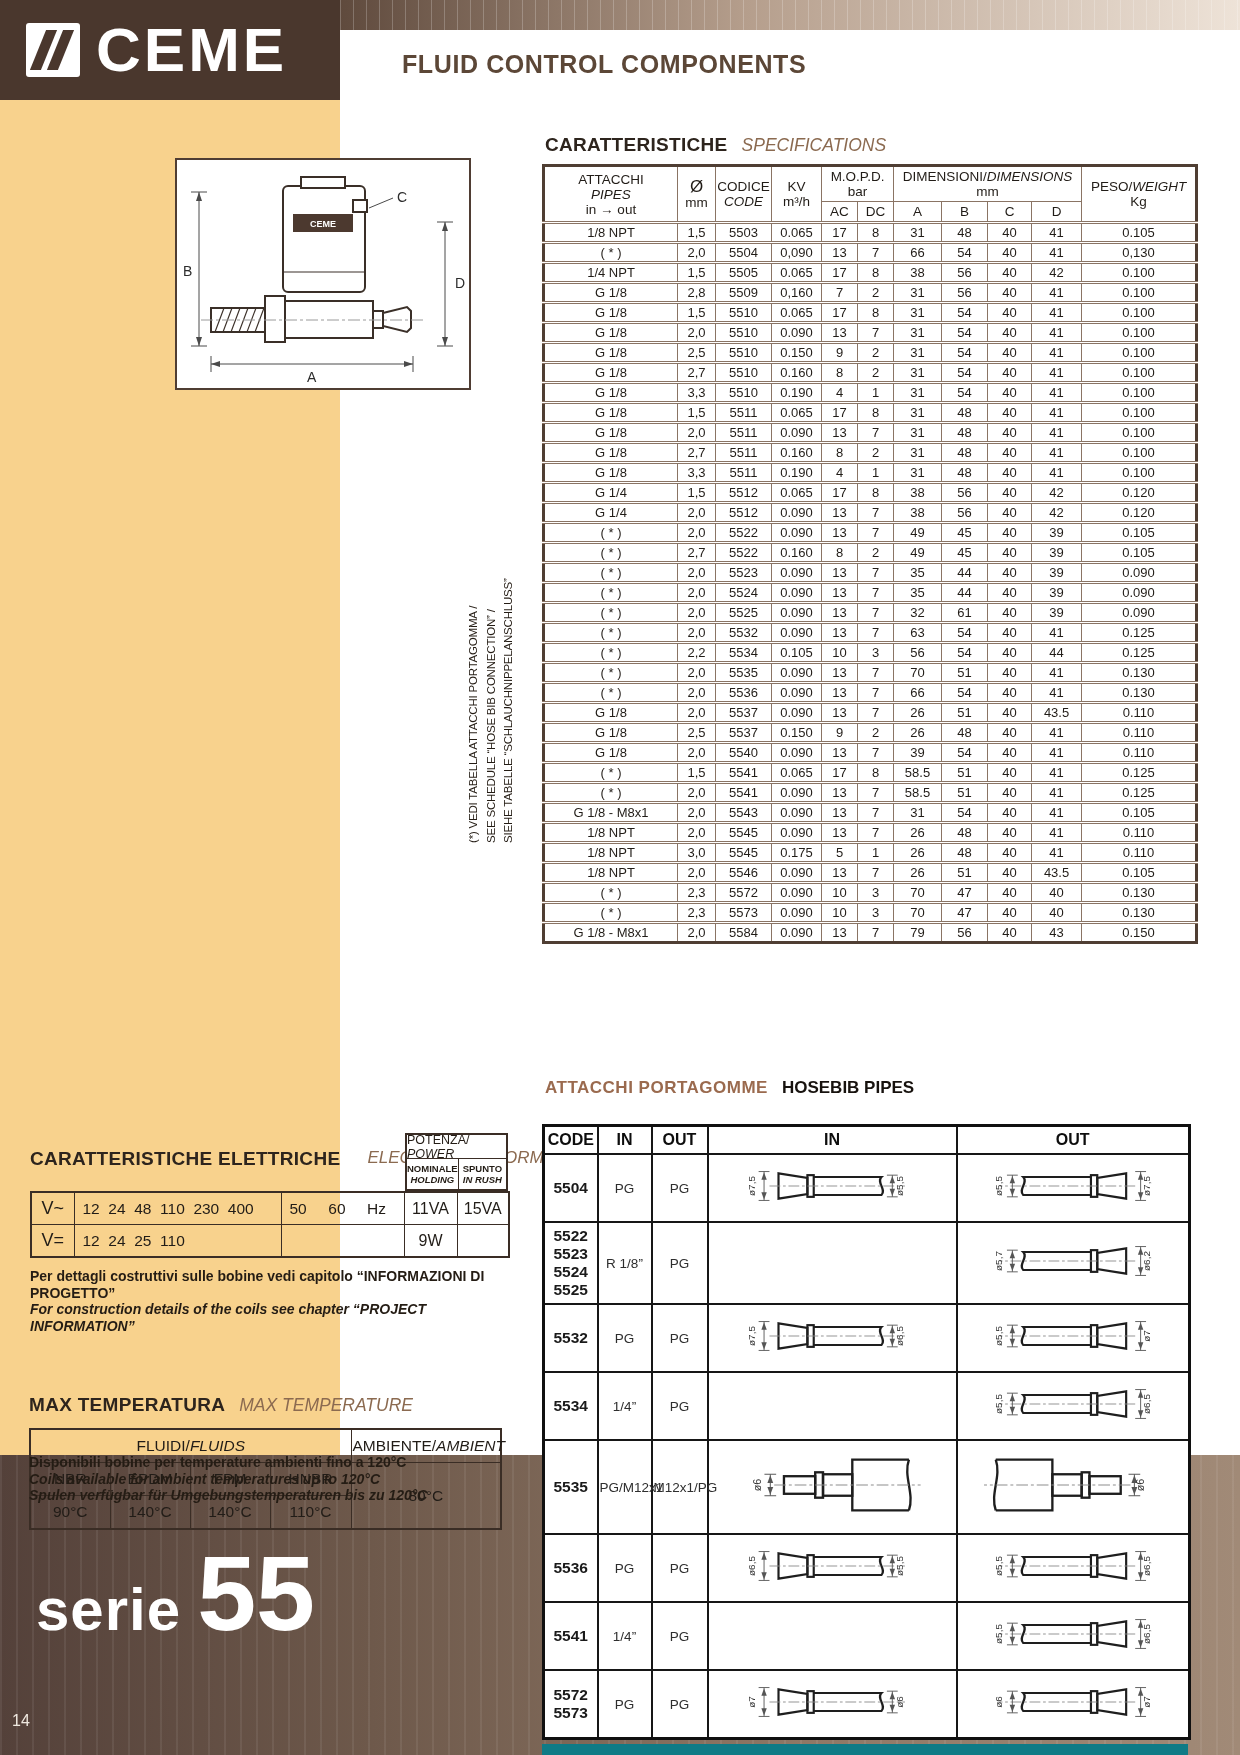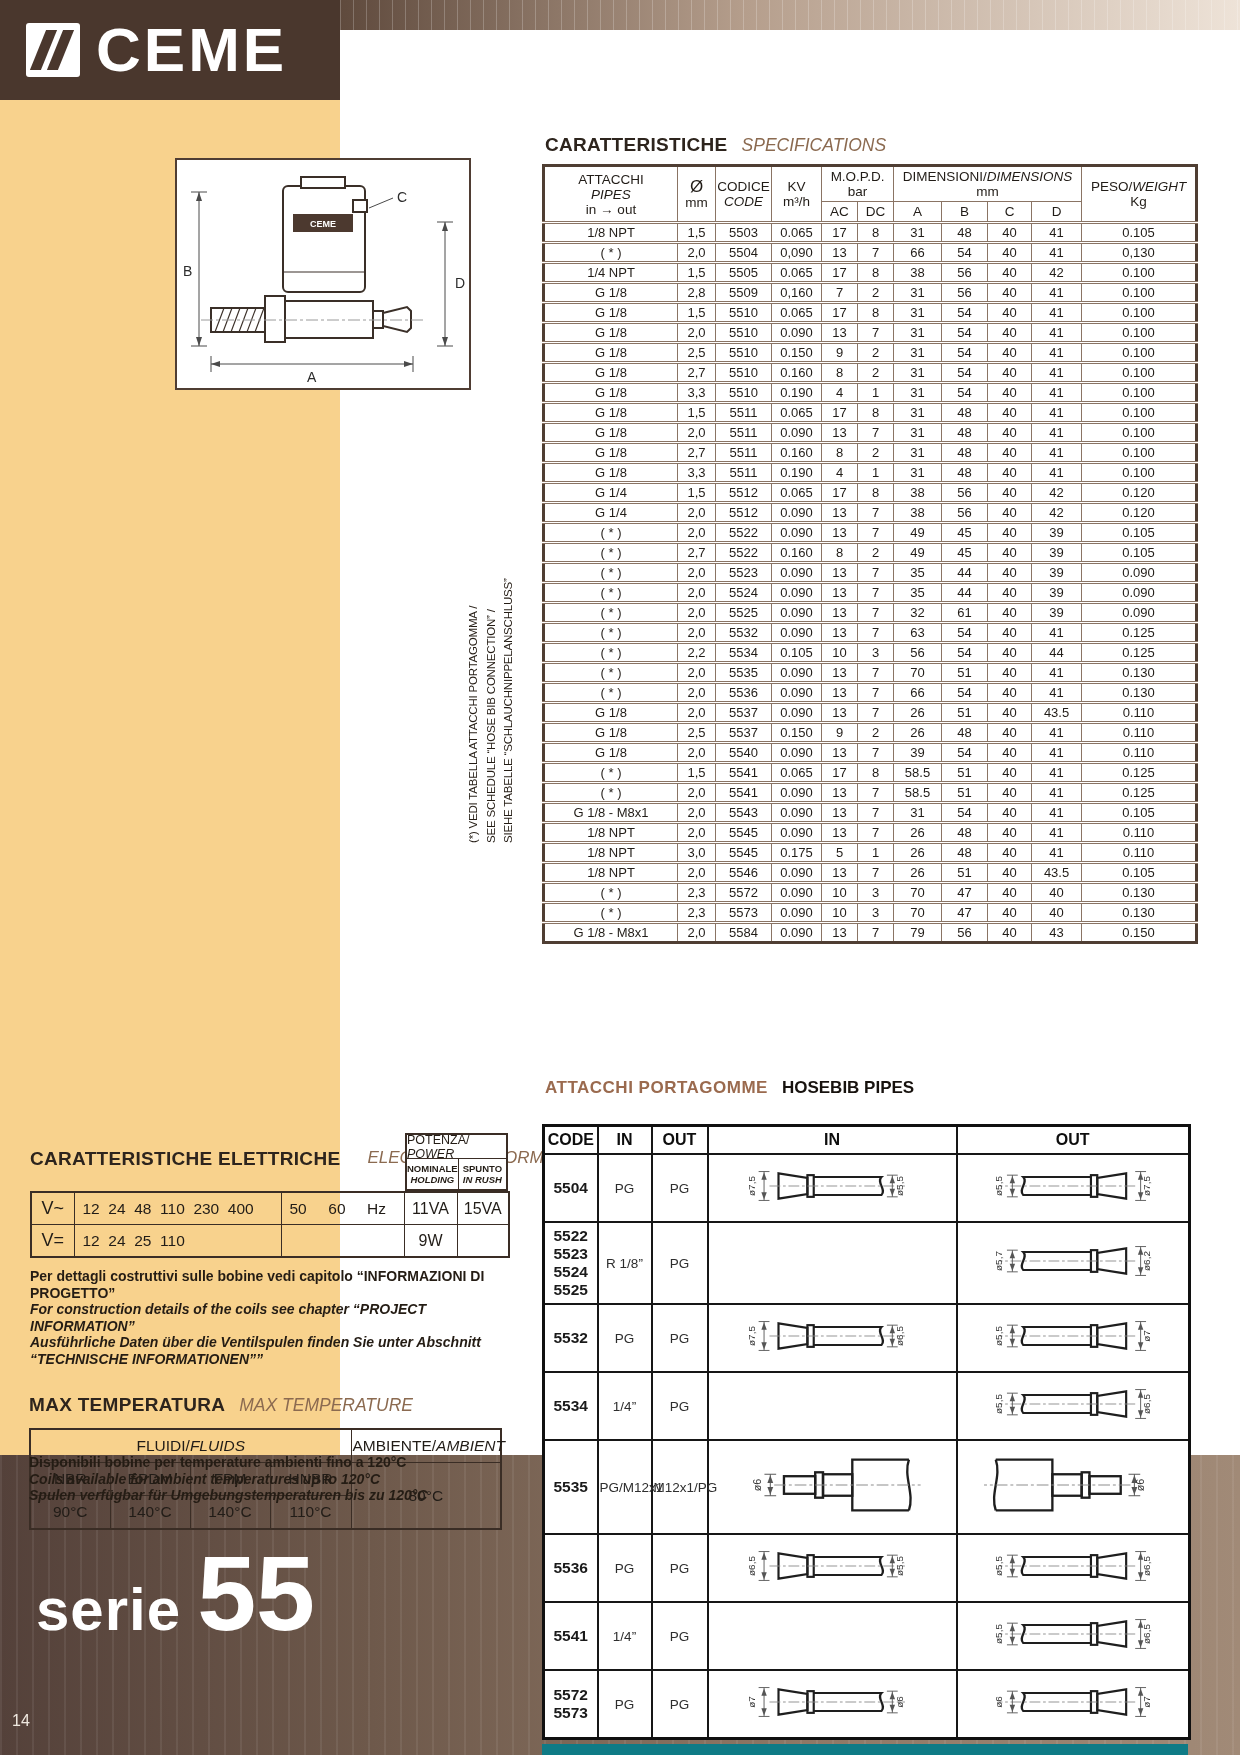--- a/index.html
+++ b/index.html
@@ -122,20 +122,21 @@
 <div class="page">
 
   <div class="header-block">
     <span class="logo-icon">
         <i></i>
         <i></i>
       </span>
     <span class="logo-text">CEME</span>
   </div>
   <div class="header-strip"></div>
+  <div class="header-title">FLUID CONTROL COMPONENTS</div>
 
   <div class="yellow-col"></div>
   <div class="footer-band"></div>
 
   <div class="diagram-box">
     <svg viewBox="0 0 292 228">
 
       <line class="vdl" x1="22" y1="32" x2="22" y2="186"></line>
       <polygon class="vda" points="19,41 22,32 25,41"></polygon>
         <polygon class="vda" points="19,177 22,186 25,177"></polygon>
@@ -761,21 +762,20 @@
       <td class="vvolts">12  24  25  110</td>
       <td class="vfreq"></td>
       <td class="vpow">9W</td>
       <td class="vpow"></td>
     </tr>
   </tbody>
     </table>
   <div class="notes elec-notes">
     <span>Per dettagli costruttivi sulle bobine vedi capitolo “INFORMAZIONI DI PROGETTO”</span>
     <span class="it">For construction details of the coils see chapter “PROJECT INFORMATION”</span>
-    <span class="it">Ausführliche Daten über die Ventilspulen finden Sie unter Abschnitt “TECHNISCHE INFORMATIONEN””</span>
   </div>
 
   <div class="sec-title maxtemp-title">
     <span class="t-it">MAX TEMPERATURA</span>
     <span class="t-en">MAX TEMPERATURE</span>
   </div>
   <table class="temp">
     <colgroup>
         <col style="width:80px">
         <col style="width:80px">

